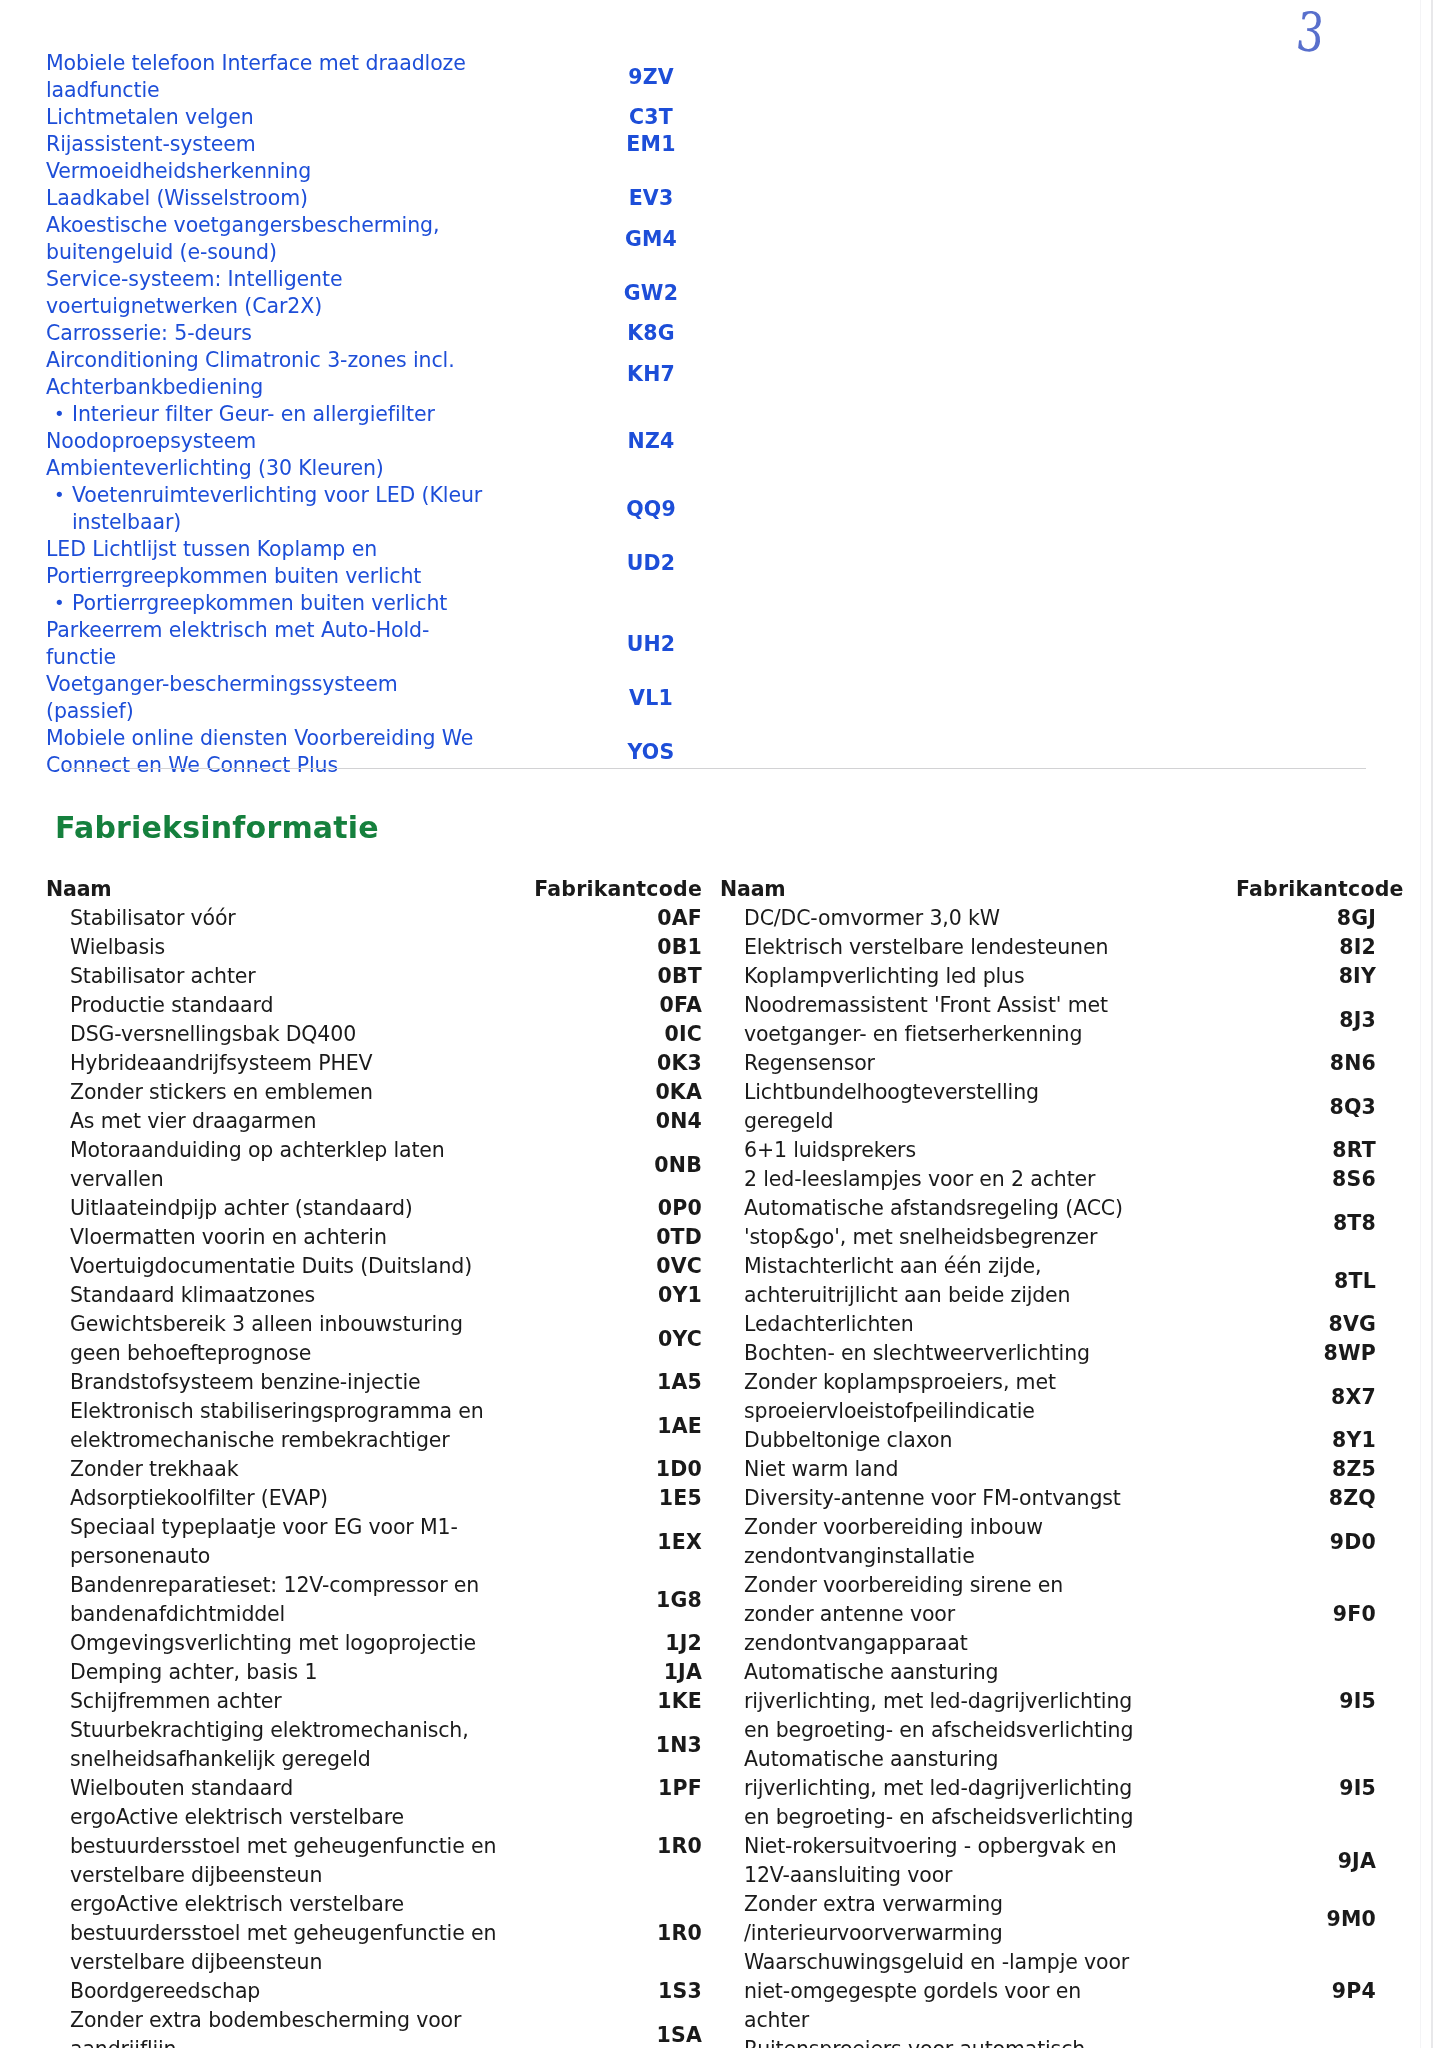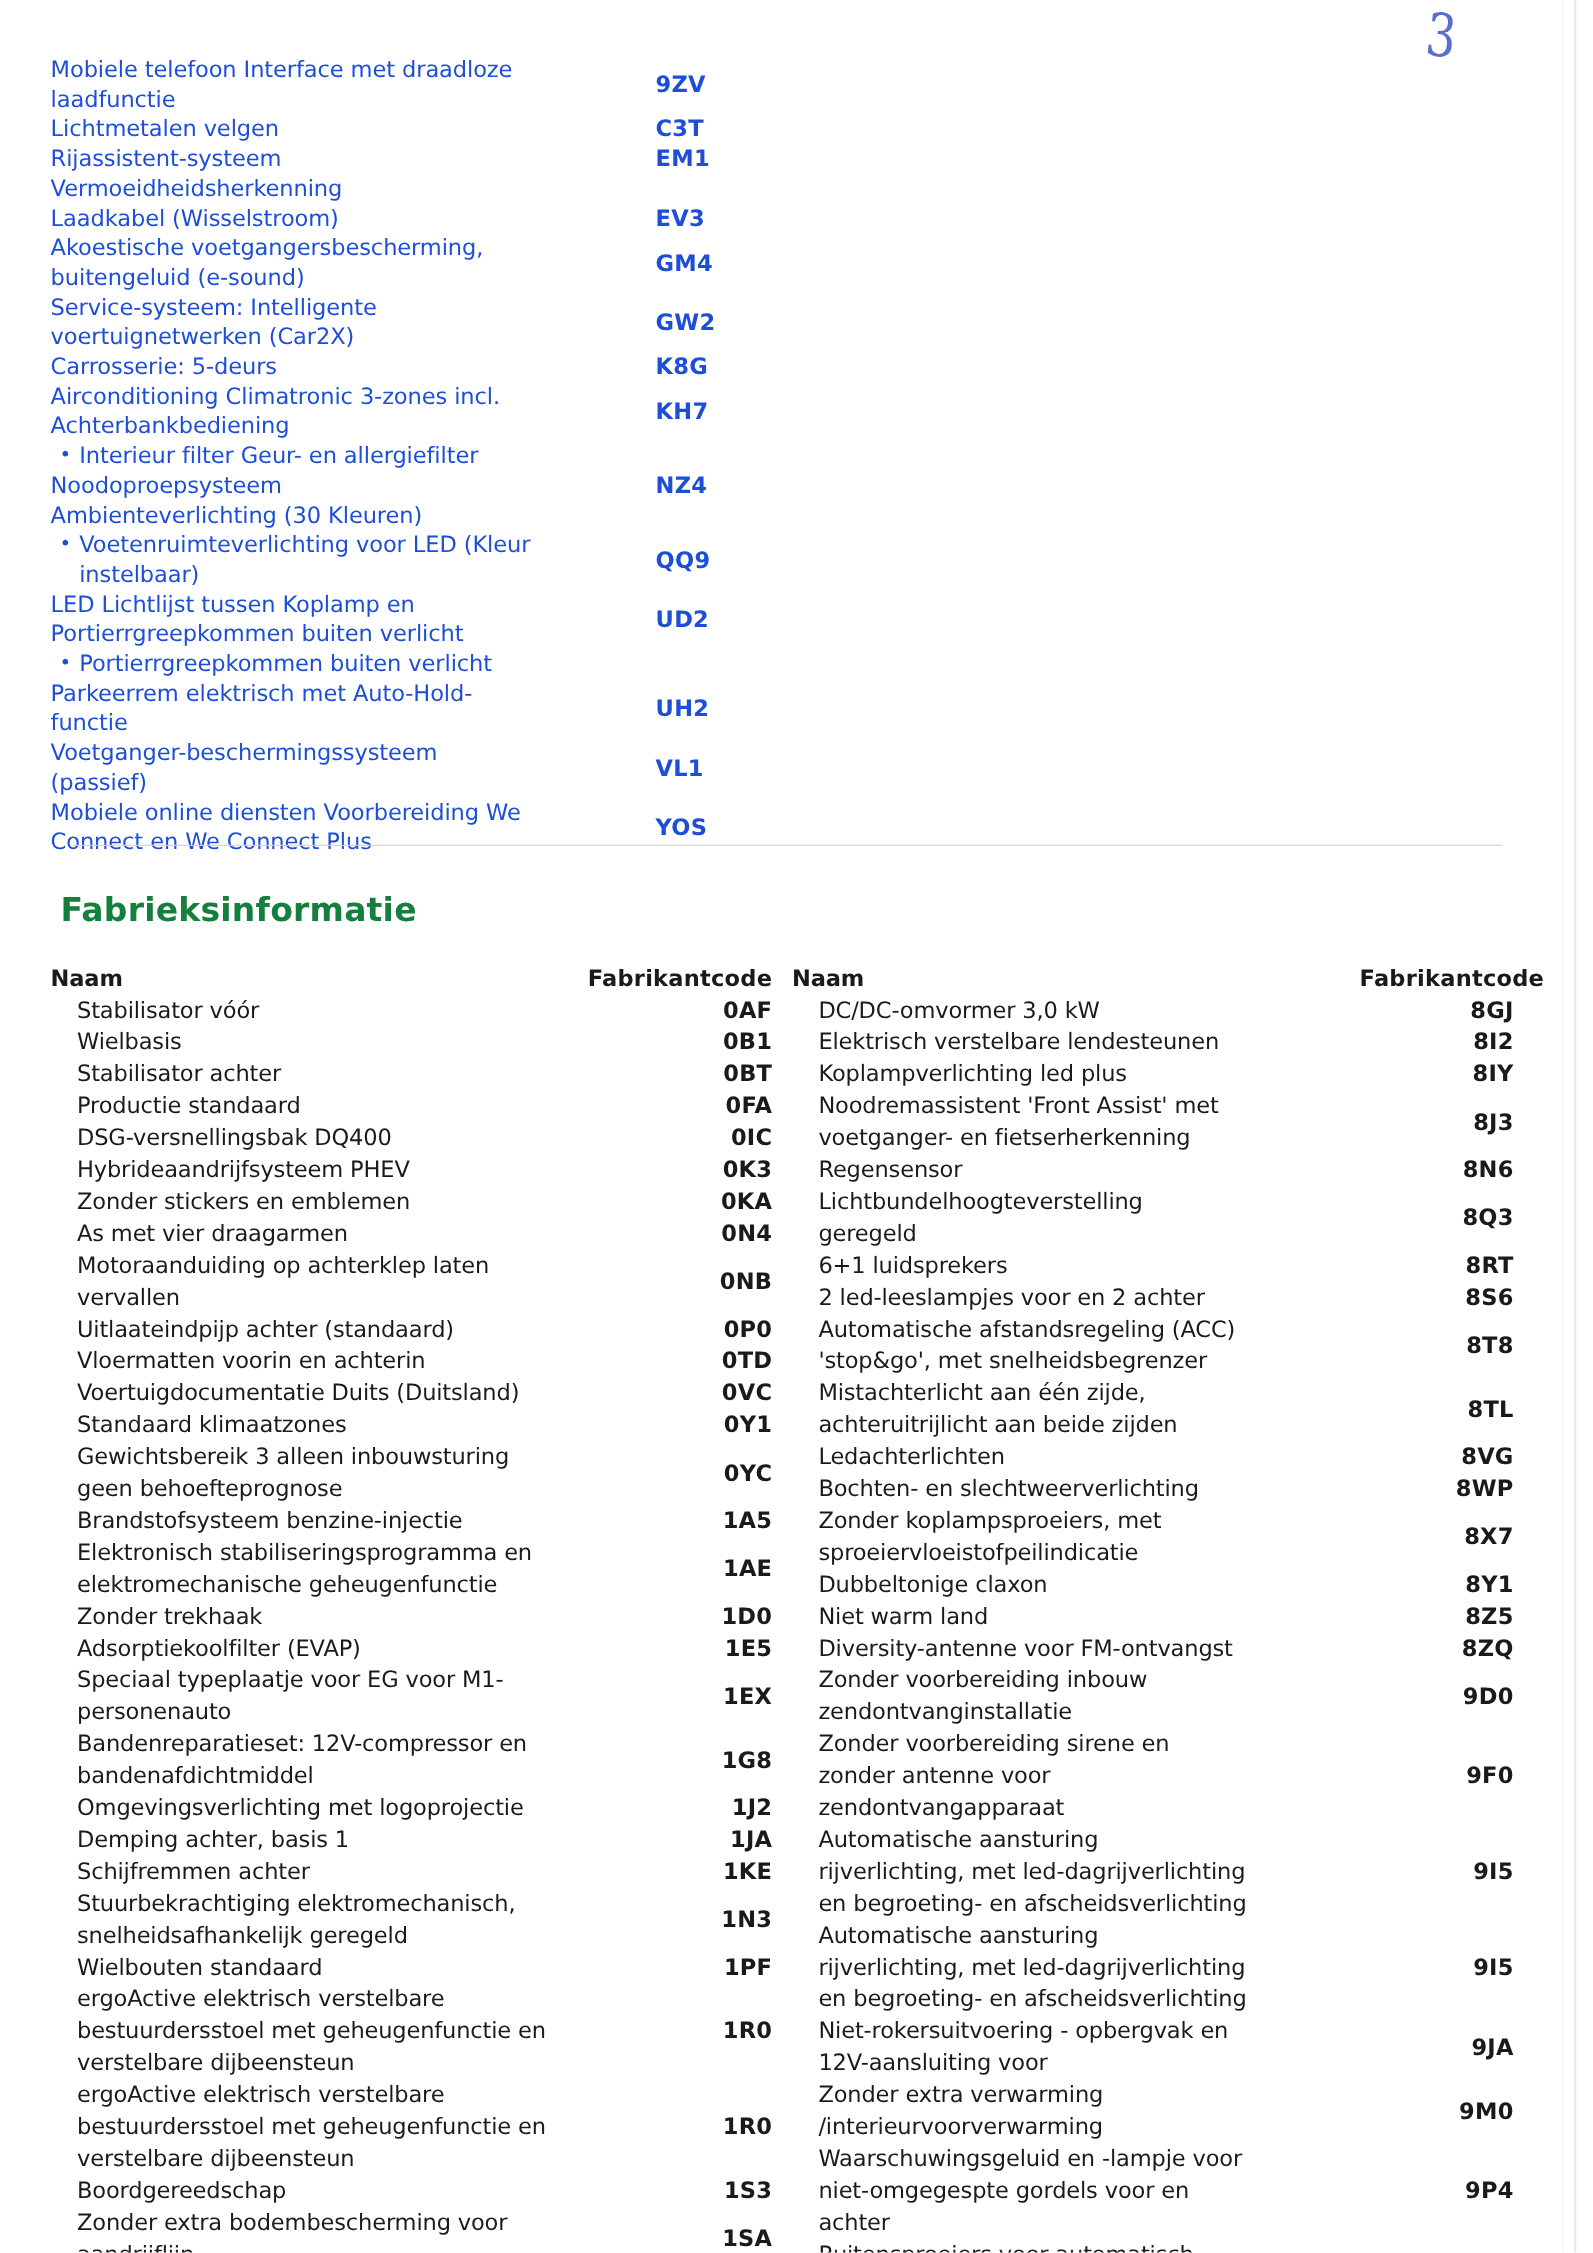--- a/index.html
+++ b/index.html
@@ -70,20 +70,21 @@
   }
   .equip-name {
     flex: 0 0 440px;
     font-size: 20.5px;
     line-height: 27px;
     letter-spacing: -0.1px;
   }
   .equip-code {
     flex: 0 0 auto;
     width: 110px;
+    text-align: center;
     font-weight: bold;
     font-size: 20.5px;
     letter-spacing: 0.2px;
   }
   .equip-bullet {
     font-size: 20.5px;
     line-height: 27px;
     padding-left: 26px;
     position: relative;
     letter-spacing: -0.1px;
@@ -315,21 +316,21 @@
         </div>
         <div class="fi-row">
           <div class="fi-name">Gewichtsbereik 3 alleen inbouwsturing geen behoefteprognose</div>
           <div class="fi-code">0YC</div>
         </div>
         <div class="fi-row">
           <div class="fi-name">Brandstofsysteem benzine-injectie</div>
           <div class="fi-code">1A5</div>
         </div>
         <div class="fi-row">
-          <div class="fi-name">Elektronisch stabiliseringsprogramma en elektromechanische geheugenfunctie</div>
+          <div class="fi-name">Elektronisch stabiliseringsprogramma en elektromechanische rembekrachtiger</div>
           <div class="fi-code">1AE</div>
         </div>
         <div class="fi-row">
           <div class="fi-name">Zonder trekhaak</div>
           <div class="fi-code">1D0</div>
         </div>
         <div class="fi-row">
           <div class="fi-name">Adsorptiekoolfilter (EVAP)</div>
           <div class="fi-code">1E5</div>
         </div>

